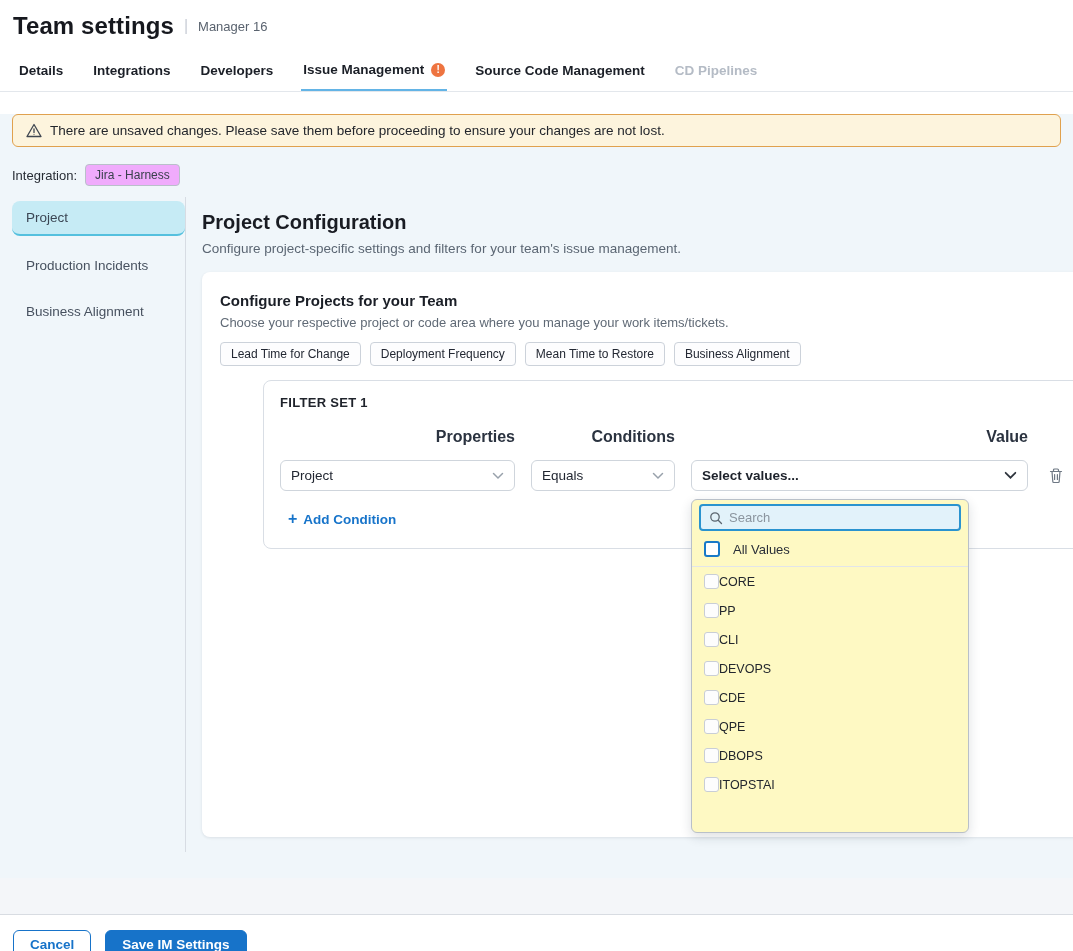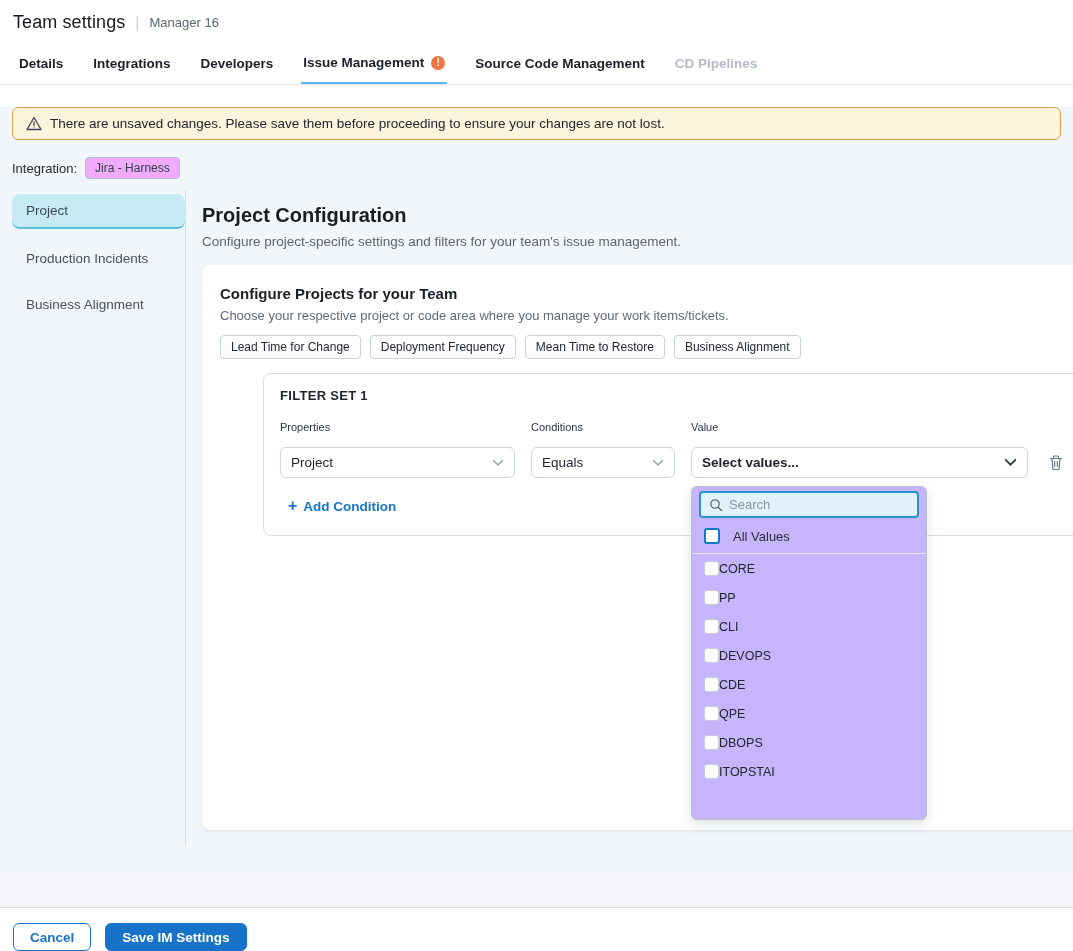--- a/index.html
+++ b/index.html
@@ -5,21 +5,21 @@
   * { margin:0; padding:0; box-sizing:border-box; }
   html,body { background:#fff; }
   body {
     width:1073px; min-height:951px;
     font-family:"Liberation Sans", sans-serif;
     color:#1c2028;
     position:relative;
   }
   
   .header { background:#fff; padding:12px 13px 10px; display:flex; align-items:center; gap:10px; }
-  .header h1 { font-size:18px; font-weight:400; color:#16181e; letter-spacing:0.1px; }
+  .header h1 { font-size:24px; font-weight:700; color:#16181e; letter-spacing:0.1px; }
   .header .sep { color:#c9ced6; font-size:16px; font-weight:300; }
   .header .subtitle { font-size:13px; color:#5a636f; }
   
   .tabbar { background:#fff; border-bottom:1px solid #e3e7ec; padding:0 17px; display:flex; gap:26px; height:42px; align-items:stretch; }
   .tab { display:flex; align-items:center; gap:7px; font-size:13.5px; font-weight:600; color:#1b1f27; cursor:pointer; position:relative; padding:0 2px; }
   .tab.active { border-bottom:2px solid #63b4e6; }
   .tab.disabled { color:#b4bbc5; cursor:default; }
   .tab-badge { width:14px; height:14px; border-radius:50%; background:#ee7440; color:#fff; font-size:10px; font-weight:700; display:flex; align-items:center; justify-content:center; line-height:1; }
   
   .page { background:#f0f6fa; padding-bottom:26px; }
@@ -38,30 +38,30 @@
   
   .card { background:#fff; border-radius:8px; box-shadow:0 1px 3px rgba(25,39,60,0.10); margin-top:16px; padding:20px 18px 24px; min-height:565px; }
   .card-title { font-size:15px; font-weight:700; color:#1b1f27; }
   .card-sub { font-size:13px; color:#606a76; margin-top:6px; }
   .chips { display:flex; gap:9px; margin-top:12px; }
   .chip { border:1px solid #ccd2da; background:#fdfdfe; border-radius:4px; padding:4px 10px; font-size:12px; color:#232833; }
   
   .filter-box { border:1px solid #d9dee5; border-radius:8px; margin-top:14px; padding:14px 16px 20px; position:relative;margin-left:43px; }
   .filter-title { font-size:13px; font-weight:700; color:#1f232b; letter-spacing:0.3px; }
   .cond-headers { display:flex; gap:16px; margin-top:18px; }
-  .cond-headers .h { font-size:11px; font-weight:400; color:#2b3340; }
+  .cond-headers .h { font-size:16px; font-weight:700; color:#2b3340;text-align:right; }
   .h.c1 { width:235px; } .h.c2 { width:144px; } .h.c3 { width:337px; }
   .selects-row { display:flex; gap:16px; margin-top:14px; align-items:center; position:relative; }
   .select { height:31px; border:1px solid #cfd5dc; border-radius:6px; background:#fff; display:flex; align-items:center; justify-content:space-between; padding:0 10px; font-size:13.5px; color:#222732; cursor:pointer; }
   .select.c1 { width:235px; } .select.c2 { width:144px; } .select.c3 { width:337px; font-weight:600; color:#1d222b; }
   .trash-btn { margin-left:4px; background:none; border:none; cursor:pointer; display:flex; align-items:center; }
   .add-cond { margin-top:20px; margin-left:8px; display:inline-flex; align-items:center; gap:6px; font-size:13.5px; font-weight:700; color:#1774ca; cursor:pointer; }
   .add-cond .plus { font-size:16px; font-weight:700; line-height:1; }
   
-  .dropdown { position:absolute; top:39px; left:411px; width:236px; height:334px; background:#c4b5fd; border:1px solid #b9c0c9; border-radius:6px; box-shadow:0 4px 12px rgba(20,32,48,0.14); overflow:hidden; z-index:20; }
+  .dropdown { position:absolute; top:39px; left:411px; width:278px; height:334px; background:#fef9c3; border:1px solid #b9c0c9; border-radius:6px; box-shadow:0 4px 12px rgba(20,32,48,0.14); overflow:hidden; z-index:20; }
   .dd-search { margin:4px 7px 0; height:27px; background:#e2f2fa; border:2px solid #2a93cf; border-radius:4px; display:flex; align-items:center; gap:6px; padding:0 8px; }
   .dd-search input { border:none; outline:none; background:transparent; font-size:13px; color:#333a44; width:100%; font-family:"Liberation Sans", sans-serif; }
   .dd-search input::placeholder { color:#8b959f; }
   .dd-allvalues { display:flex; align-items:center; gap:13px; padding:10px 12px 9px; border-bottom:1px solid #e2e5ea; cursor:pointer; }
   .dd-allvalues .cb { width:16px; height:16px; border:2px solid #1879c8; border-radius:3px; background:#fff; flex:0 0 auto; }
   .dd-allvalues .lbl { font-size:13px; color:#2a2f38; }
   .dd-options { }
   .dd-option { display:flex; align-items:flex-end; padding:7px 12px; height:29px; cursor:pointer; }
   .dd-option .cb { width:15px; height:15px; border:1.5px solid #c9ced6; border-radius:3px; background:#fdfdfd; flex:0 0 auto; }
   .dd-option .lbl { font-size:12.5px; color:#23272e; }

